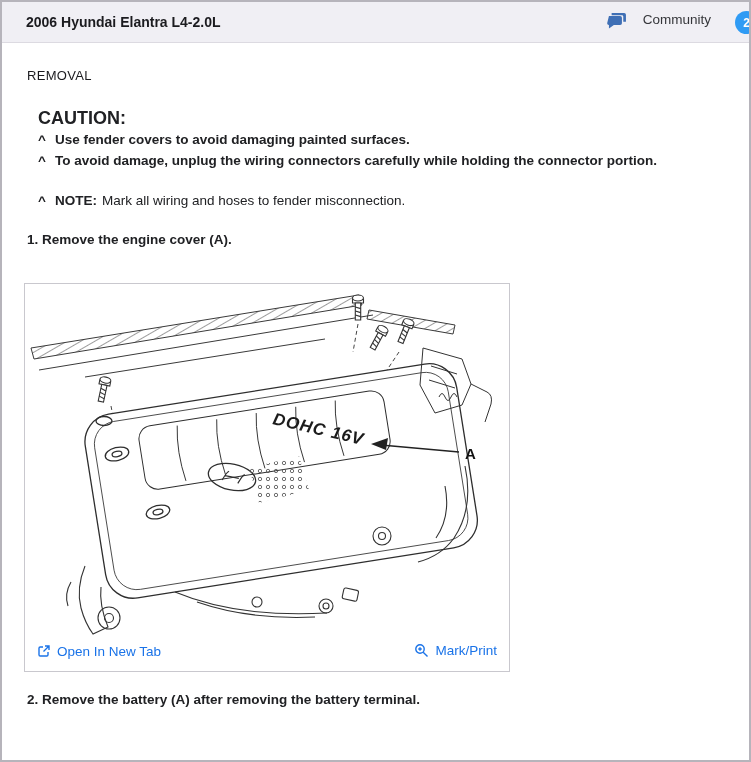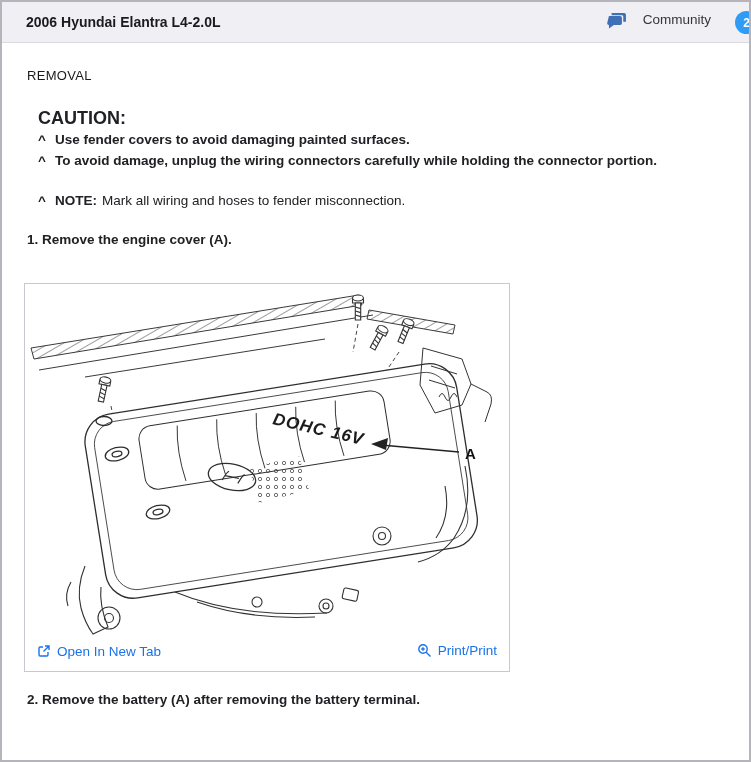--- a/index.html
+++ b/index.html
@@ -189,21 +189,21 @@
         </a>
         <a class="fig-link">
           <span>
             <svg width="15" height="15" viewBox="0 0 15 15" fill="none" stroke="#1a73e8" stroke-width="1.4">
               <circle cx="6" cy="6" r="4.2"></circle>
               <line x1="9.2" y1="9.2" x2="13.5" y2="13.5"></line>
               <line x1="4.2" y1="6" x2="7.8" y2="6"></line>
               <line x1="6" y1="4.2" x2="6" y2="7.8"></line>
             </svg>
           </span>
-          <span>Print/Print</span>
+          <span>Mark/Print</span>
         </a>
       </div>
     </div>
 
     <div class="step step-2">2. Remove the battery (A) after removing the battery terminal.</div>
 
   </div>
 </div>
 
 </body></html>

